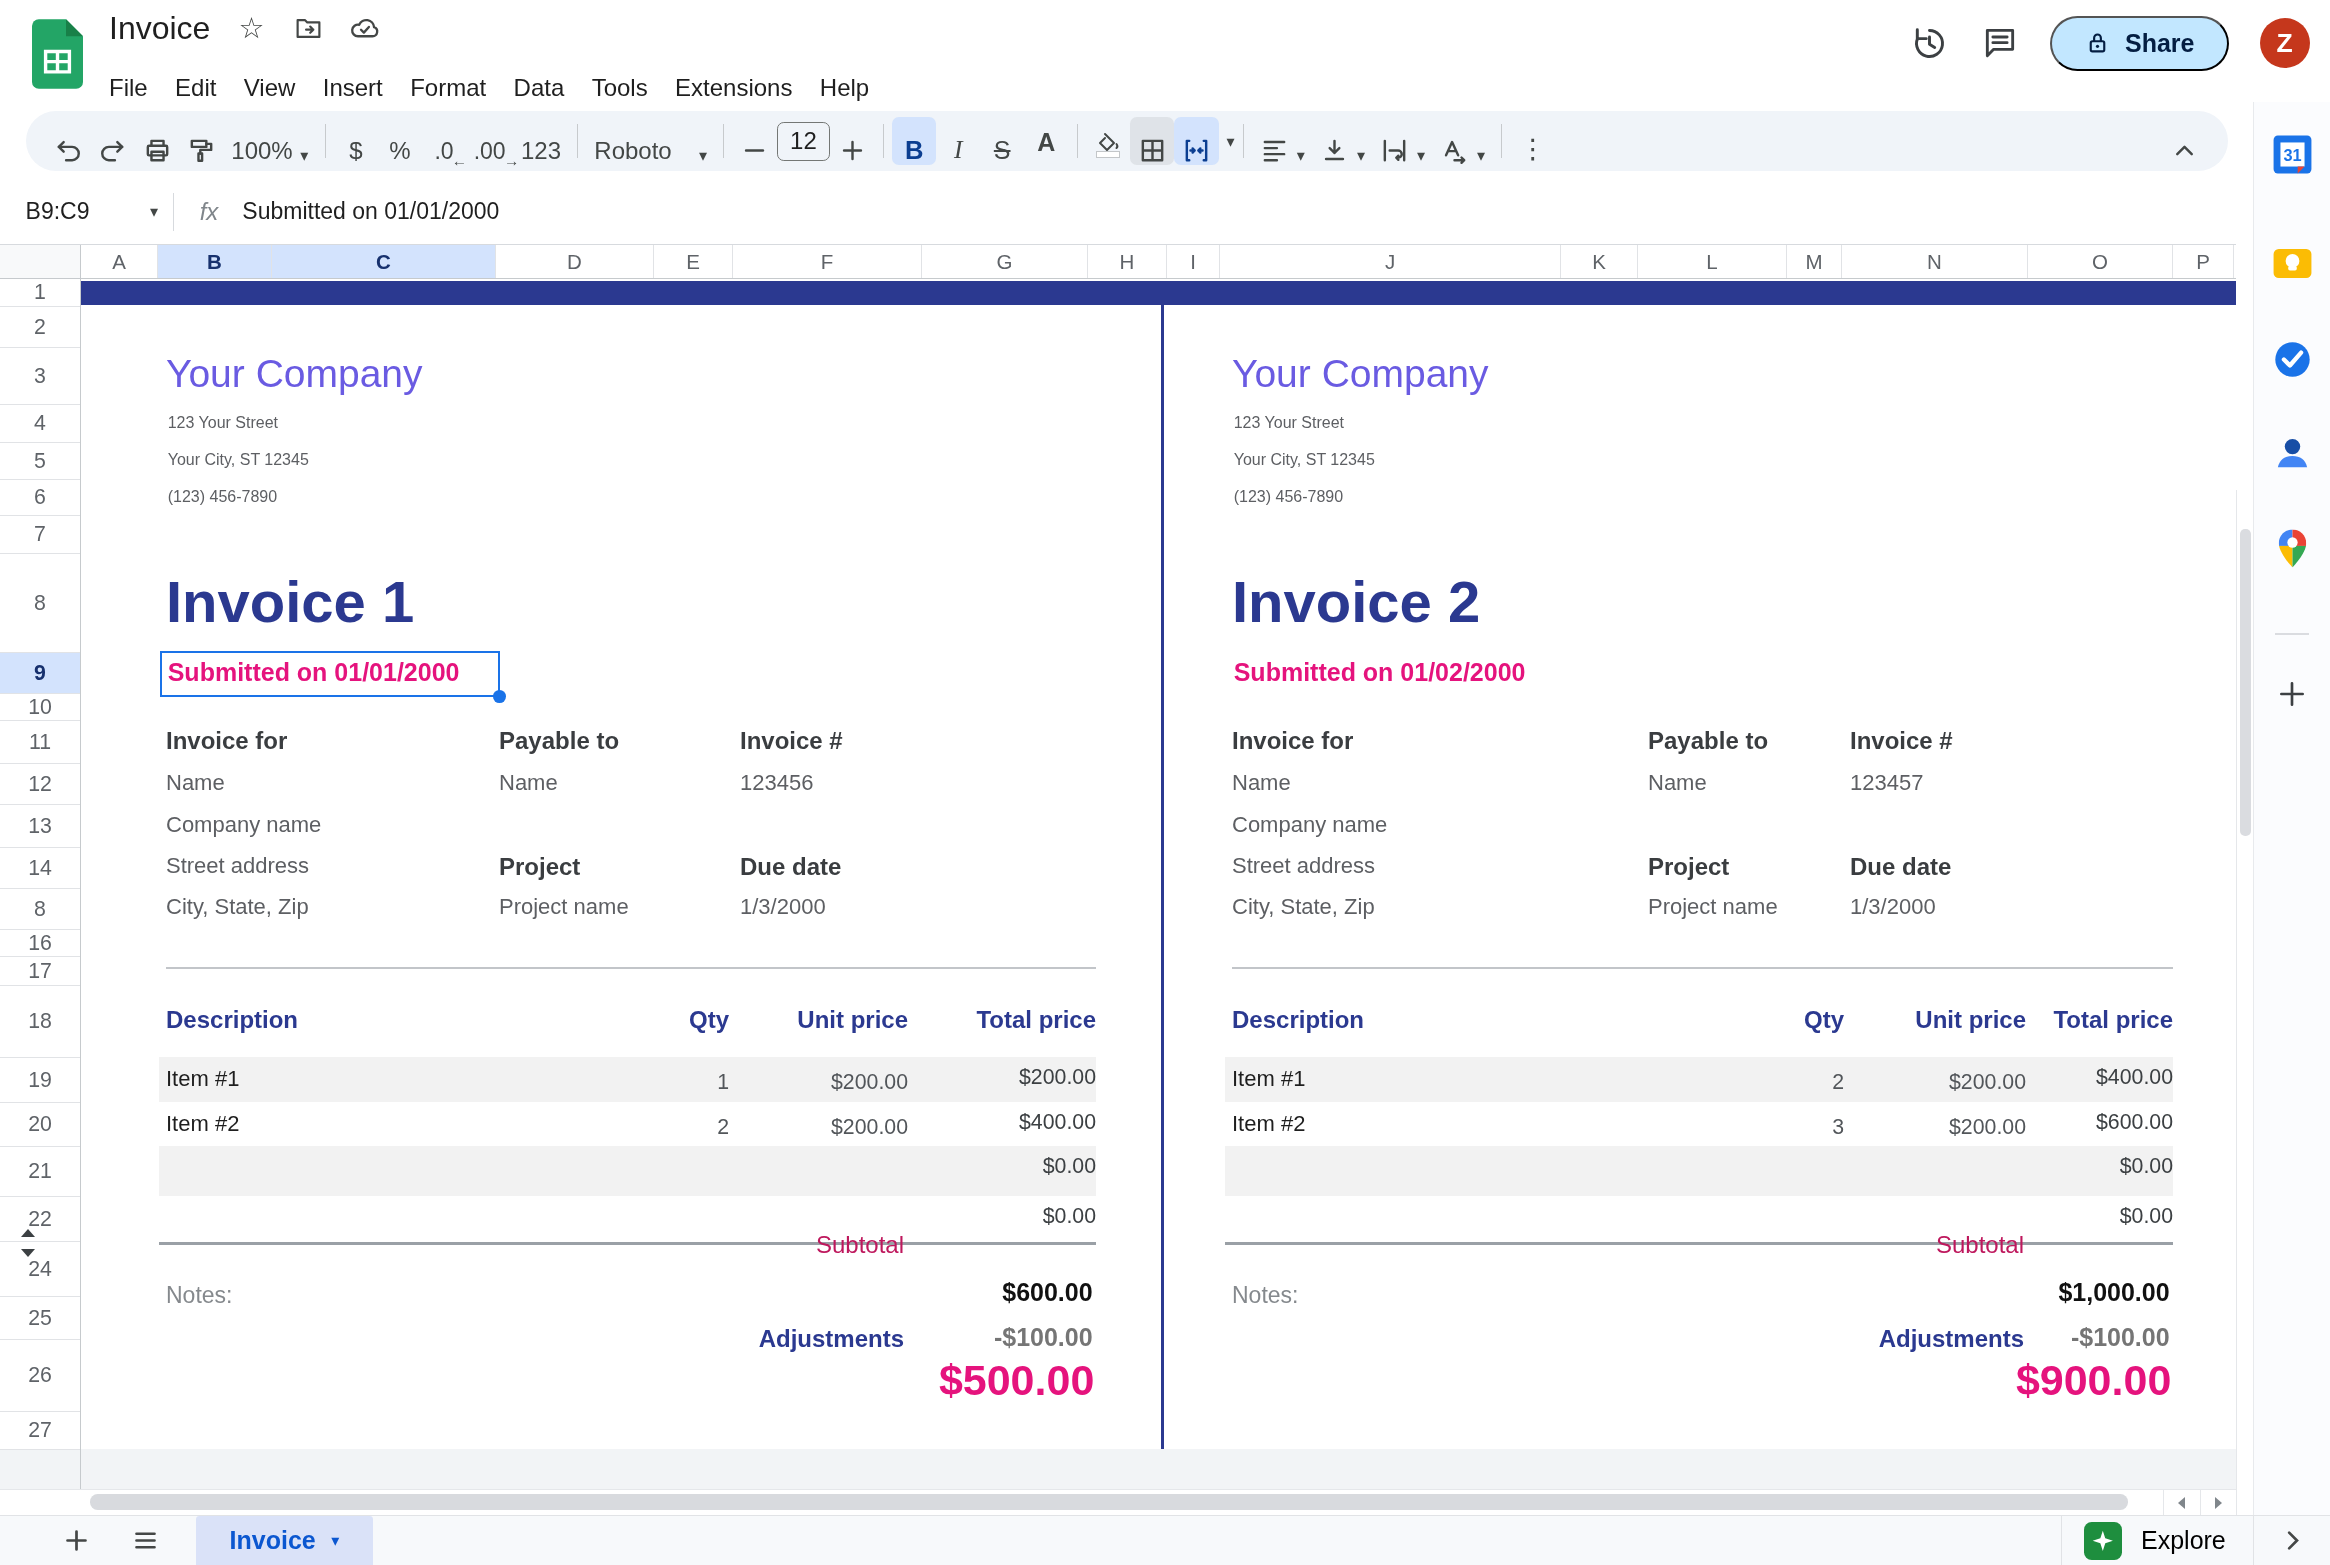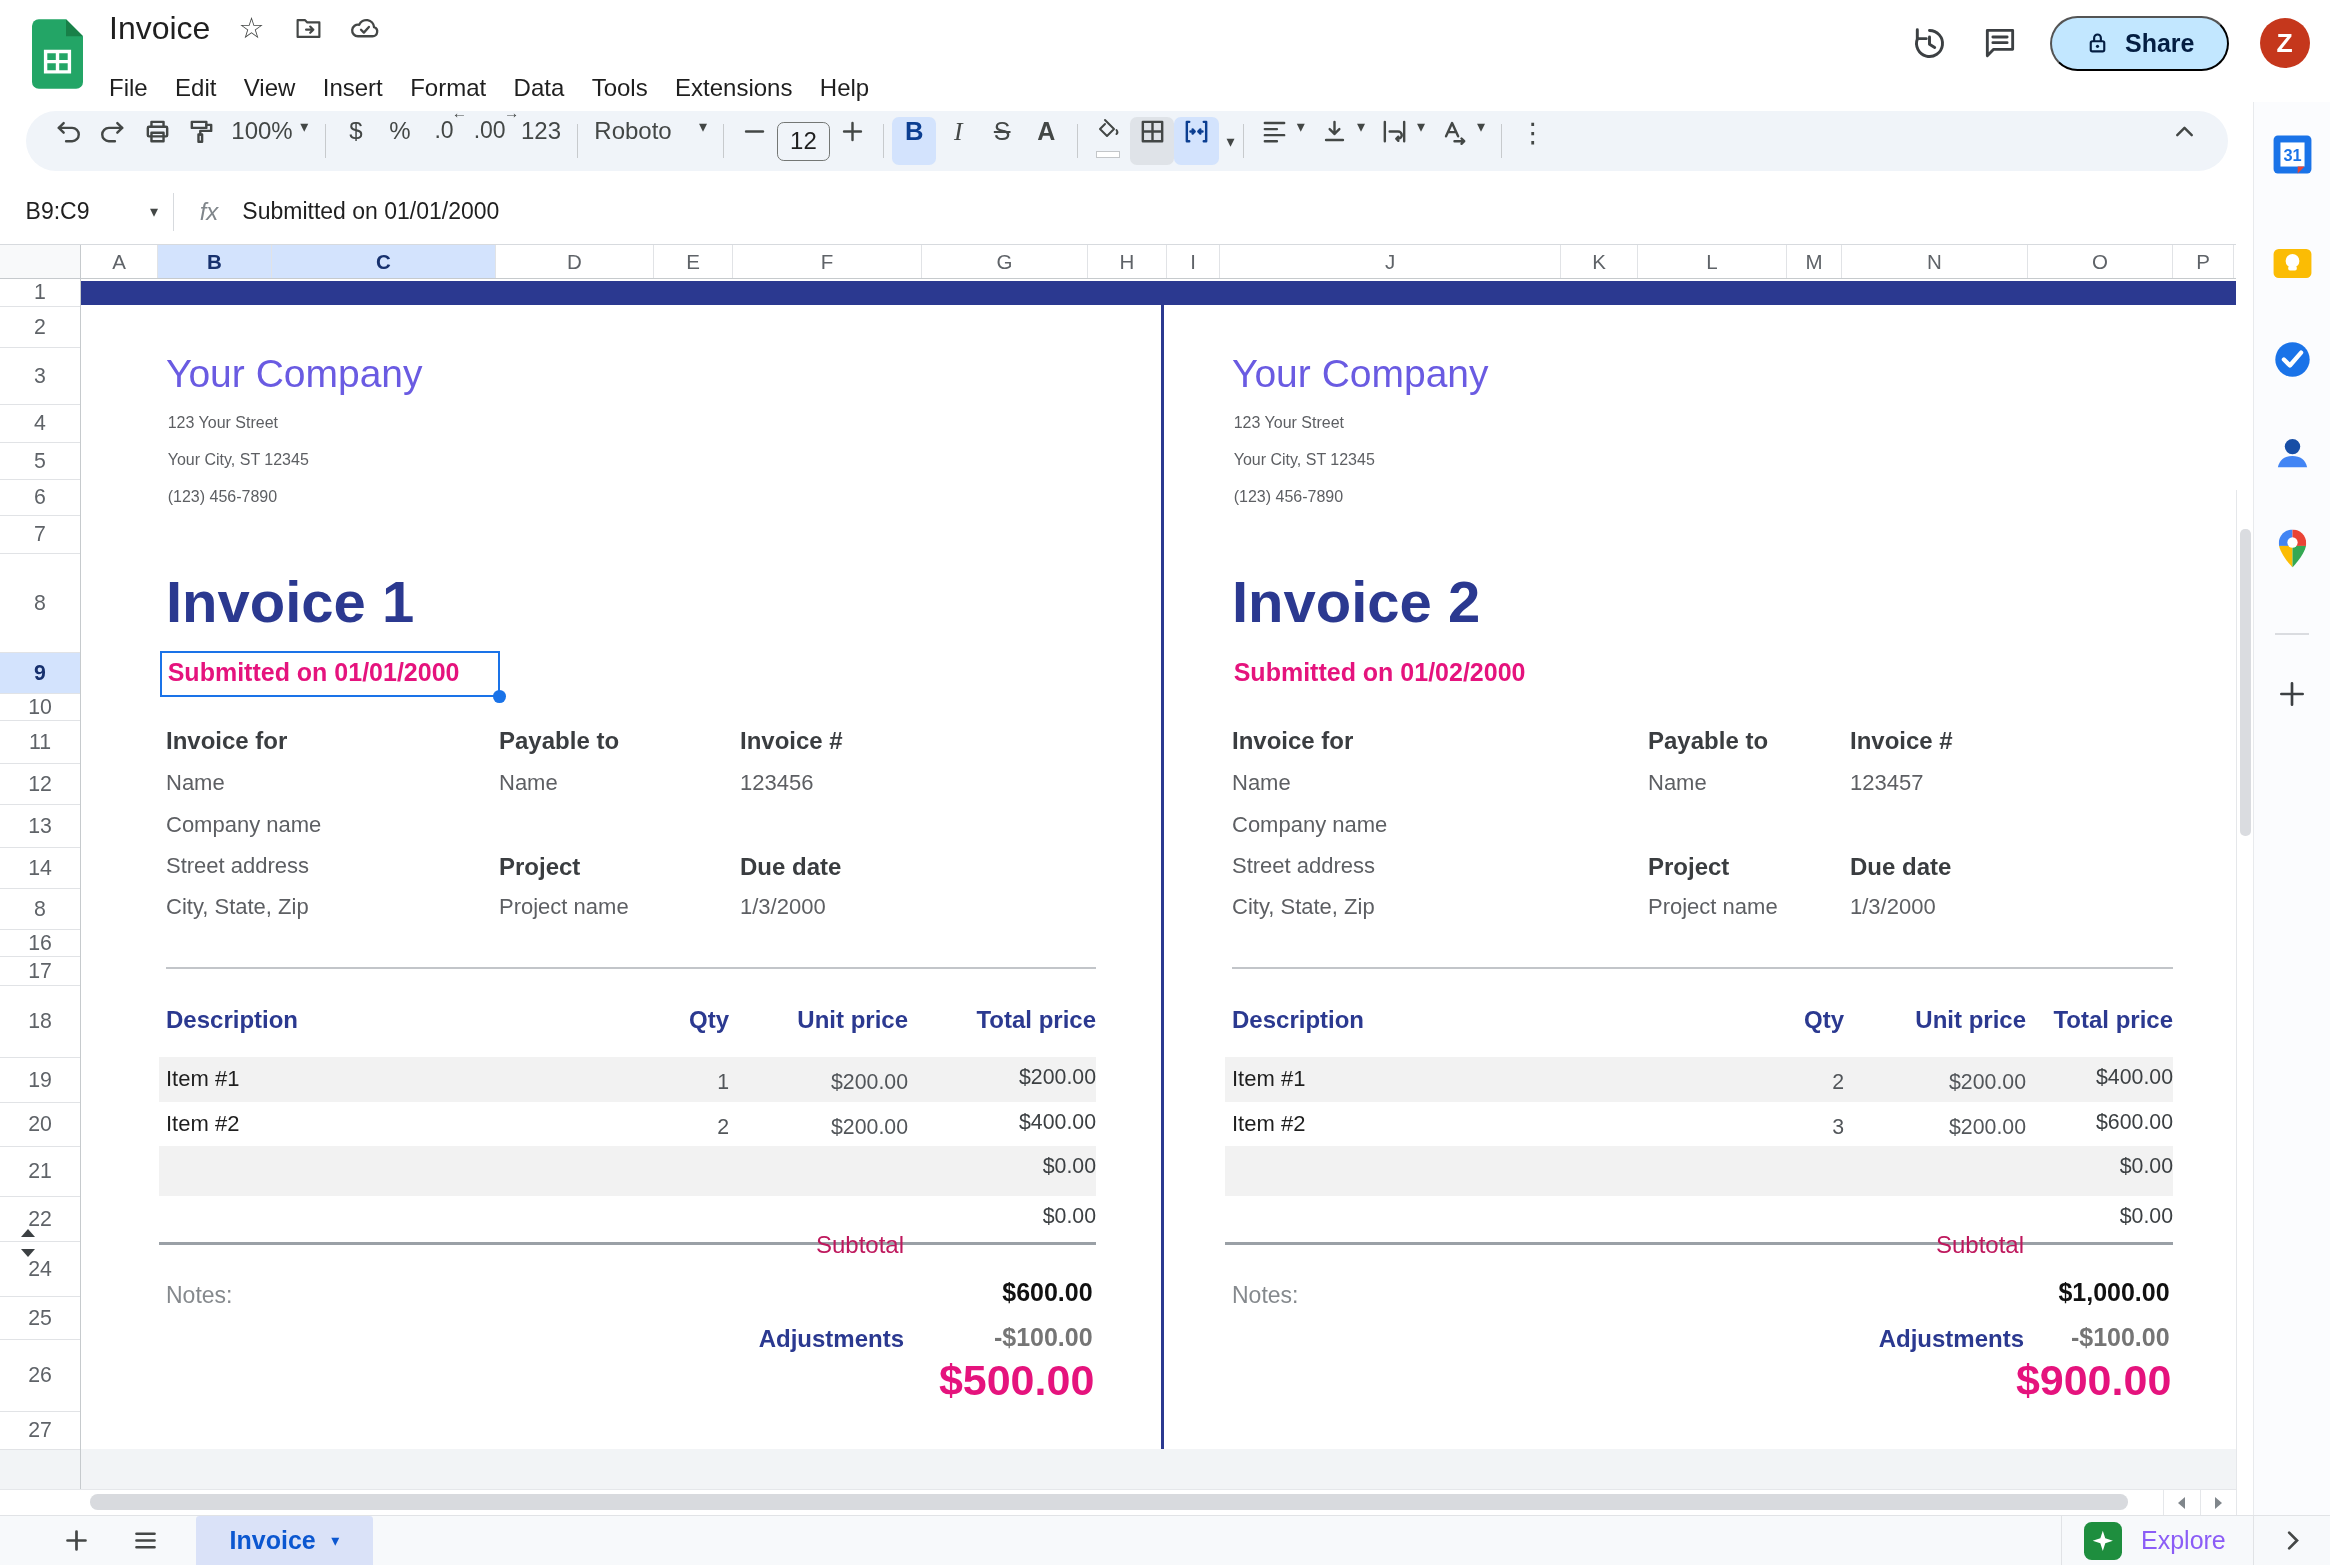--- a/index.html
+++ b/index.html
@@ -18,21 +18,21 @@
   .star-glyph { font-size:29px; line-height:31px; color:#444746; }
   .menu-bar { display:flex; margin-left:-13.7px; margin-top:18px; }
   .menu-item { font-size:24px; color:#1f1f1f; padding:5.1px 13.7px; border-radius:6.8px; cursor:default; }
   .topbar-right { position:absolute; right:20.5px; top:15.4px; display:flex; align-items:center; gap:31px; height:56px; }
   .icon-btn { width:39px; height:39px; display:flex; align-items:center; justify-content:center; color:#3c4043; }
   .share { display:flex; align-items:center; gap:13.7px; background:#c2e7ff; border-radius:29px; height:55px; padding:0 32px; color:#041e42; font-size:25px; font-weight:bold; }
   .avatar { width:50px; height:50px; border-radius:50%; background:#c5371c; color:#fff; display:flex; align-items:center; justify-content:center; font-size:26.5px; font-weight:bold; }
 
   
   .toolbar { position:absolute; left:25.6px; top:111px; width:2202px; height:60px; background:#f0f4f9; border-radius:30px; display:flex; align-items:center; padding:0 20.5px; }
-  .tb { height:48px; min-width:44px; padding:0 7.7px; display:flex; align-items:flex-start; justify-content:center; border-radius:6.8px; color:#434746; font-size:24px; position:relative; }
+  .tb { height:48px; min-width:44px; padding:0 7.7px; display:flex; align-items:flex-end; justify-content:center; border-radius:6.8px; color:#434746; font-size:24px; position:relative; }
   .tb svg { width:29px; height:29px; stroke:#434746; fill:none; stroke-width:2; stroke-linecap:round; stroke-linejoin:round; }
   .tb.active { background:#d3e3fd; } .tb.active svg{ stroke:#0b3e91; }
   .tb.graybg { background:#dfe3e8; }
   .tsep { width:0.9px; height:34px; background:#c7cacd; margin:0 8.5px; flex:0 0 auto; }
   .caret { font-size:16px; color:#434746; margin-left:7.7px; }
   .zoom-label { font-size:24px; color:#434746; }
   .sizebox { width:53px; height:39px; border:1.7px solid #747775; border-radius:6.8px; display:flex; align-items:center; justify-content:center; font-size:24px; color:#1f1f1f; }
   .bold-glyph { font-weight:bold; font-size:25.6px; color:#0b3e91; }
   .italic-glyph { font-style:italic; font-size:25.6px; font-family:"Liberation Serif",serif; }
   .strike-glyph { text-decoration:line-through; font-size:25px; }
@@ -115,21 +115,21 @@
 
   
   .bbar { position:absolute; left:0; top:1515px; width:2253px; height:50px; background:#f7f9fb; border-top:0.9px solid #e1e3e6; display:flex; align-items:center; }
   .bbtn { width:43px; height:43px; display:flex; align-items:center; justify-content:center; color:#444746; }
   .bbtn svg { width:27px; height:27px; stroke:#444746; fill:none; stroke-width:2.4; stroke-linecap:round; }
   .addsheet { margin-left:55px; } .allsheets { margin-left:25.6px; }
   .tab { margin-left:29px; height:100%; padding:0 34px; background:#dae2f8; display:flex; align-items:center; gap:15.4px; color:#0b57d0; font-weight:bold; font-size:25px; border-radius:3.4px 3.4px 0 0; }
   .tab .caret { color:#0b57d0; margin-left:0; }
   .explore-region { position:absolute; left:2061px; top:0; width:192px; height:100%; border-left:0.9px solid #e1e3e6; display:flex; align-items:center; gap:19px; padding-left:22px; }
   .exicon { width:38px; height:38px; background:#1e8e3e; border-radius:7.7px; display:flex; align-items:center; justify-content:center; }
-  .exlabel { color:#8b5cf6; font-size:25px; }
+  .exlabel { color:#000000; font-size:25px; }
   .sidefoot { position:absolute; left:2253px; top:1515px; width:77px; height:50px; background:#f7f9fb; border-top:0.9px solid #e1e3e6; border-left:0.9px solid #e1e3e6; display:flex; align-items:center; justify-content:center; }
 
   
   .sidepanel { position:absolute; left:2253px; top:102px; width:77px; height:1413px; background:#fbfcfe; border-left:0.9px solid #e8eaed; }
   .sp-item { position:absolute; left:16px; width:44px; height:44px; display:flex; align-items:center; justify-content:center; }
   .sp-div { position:absolute; left:21.3px; width:34px; height:1.7px; background:#dadce0; }
 </style>
 </head>
 <body>
 

